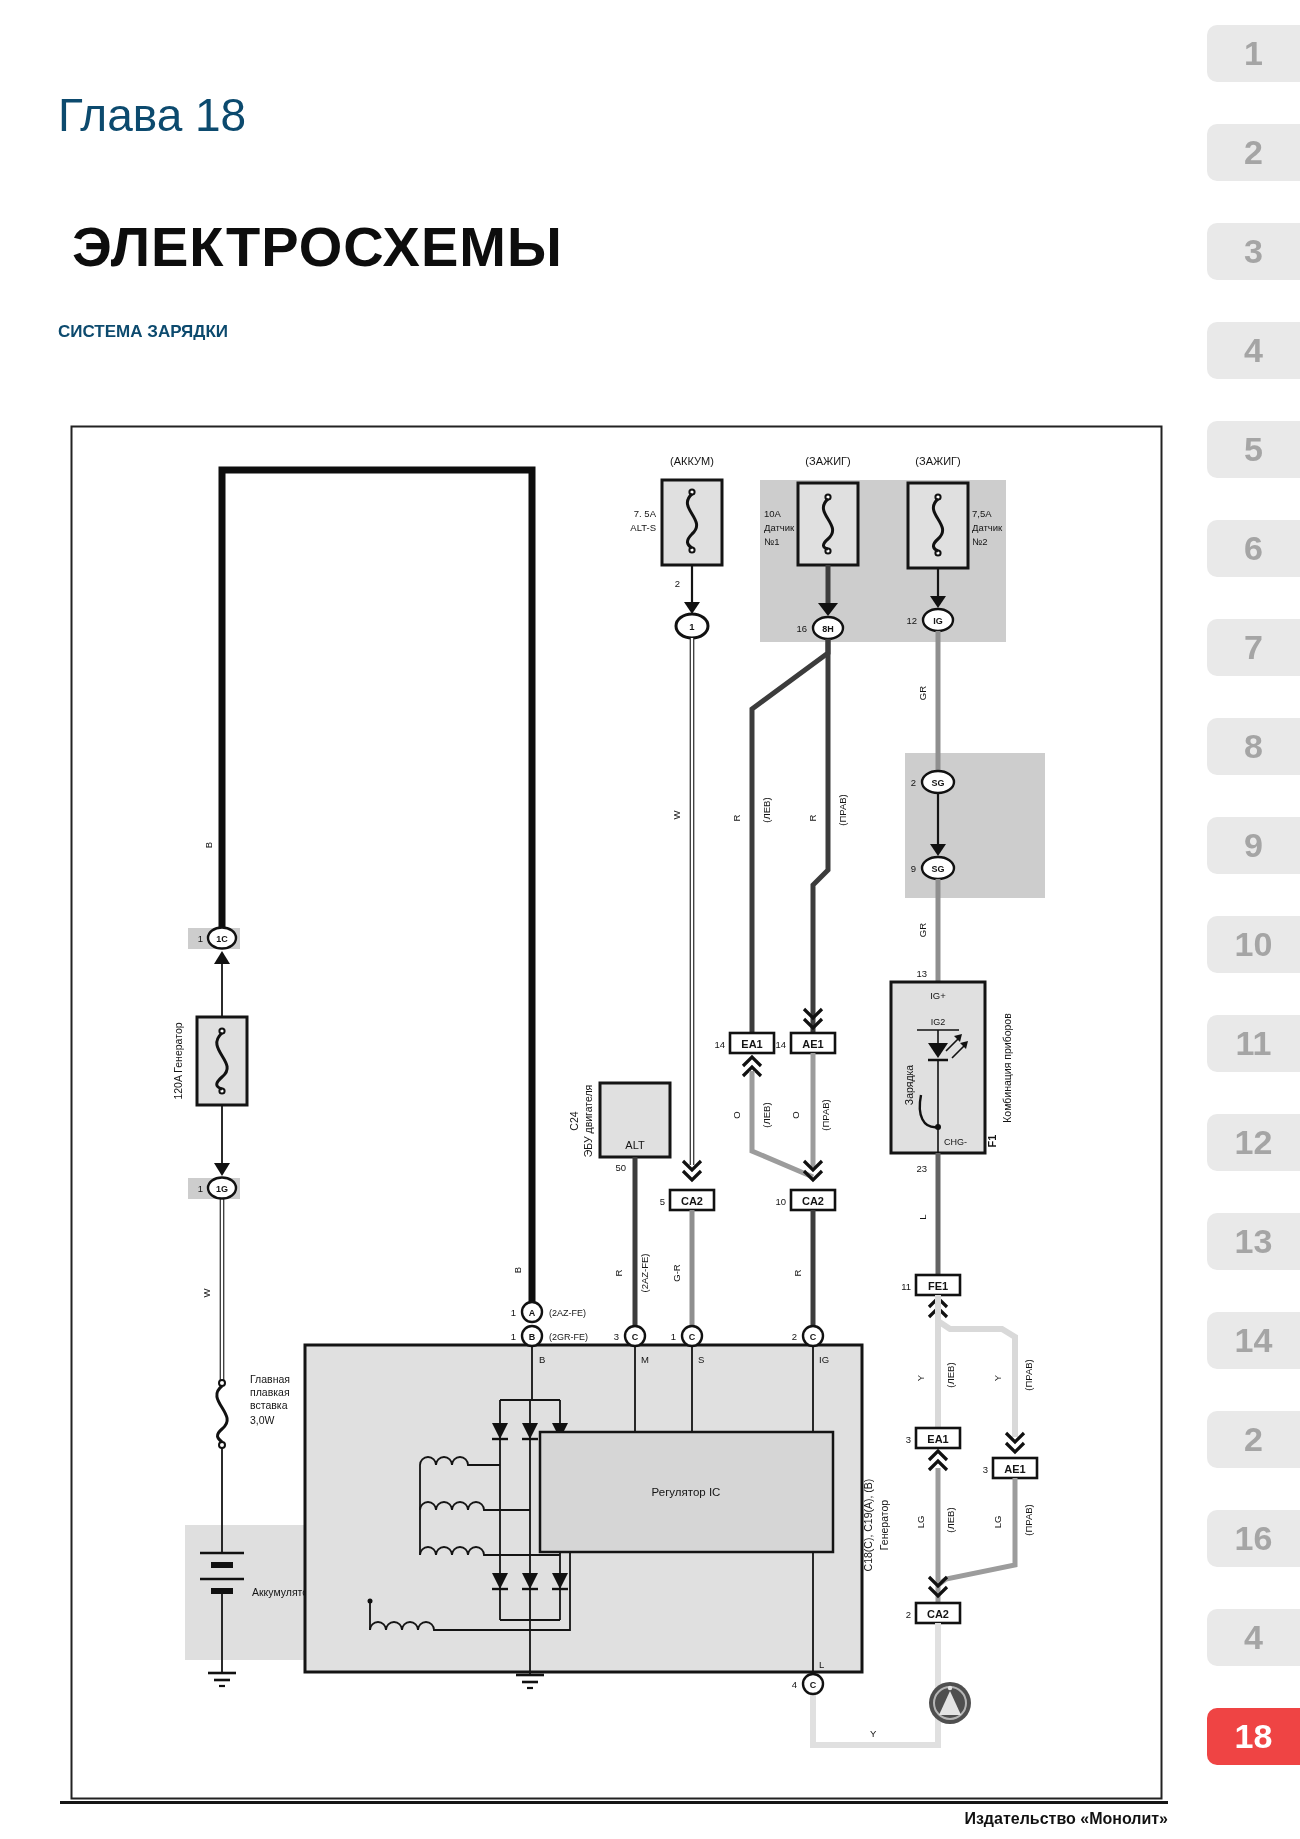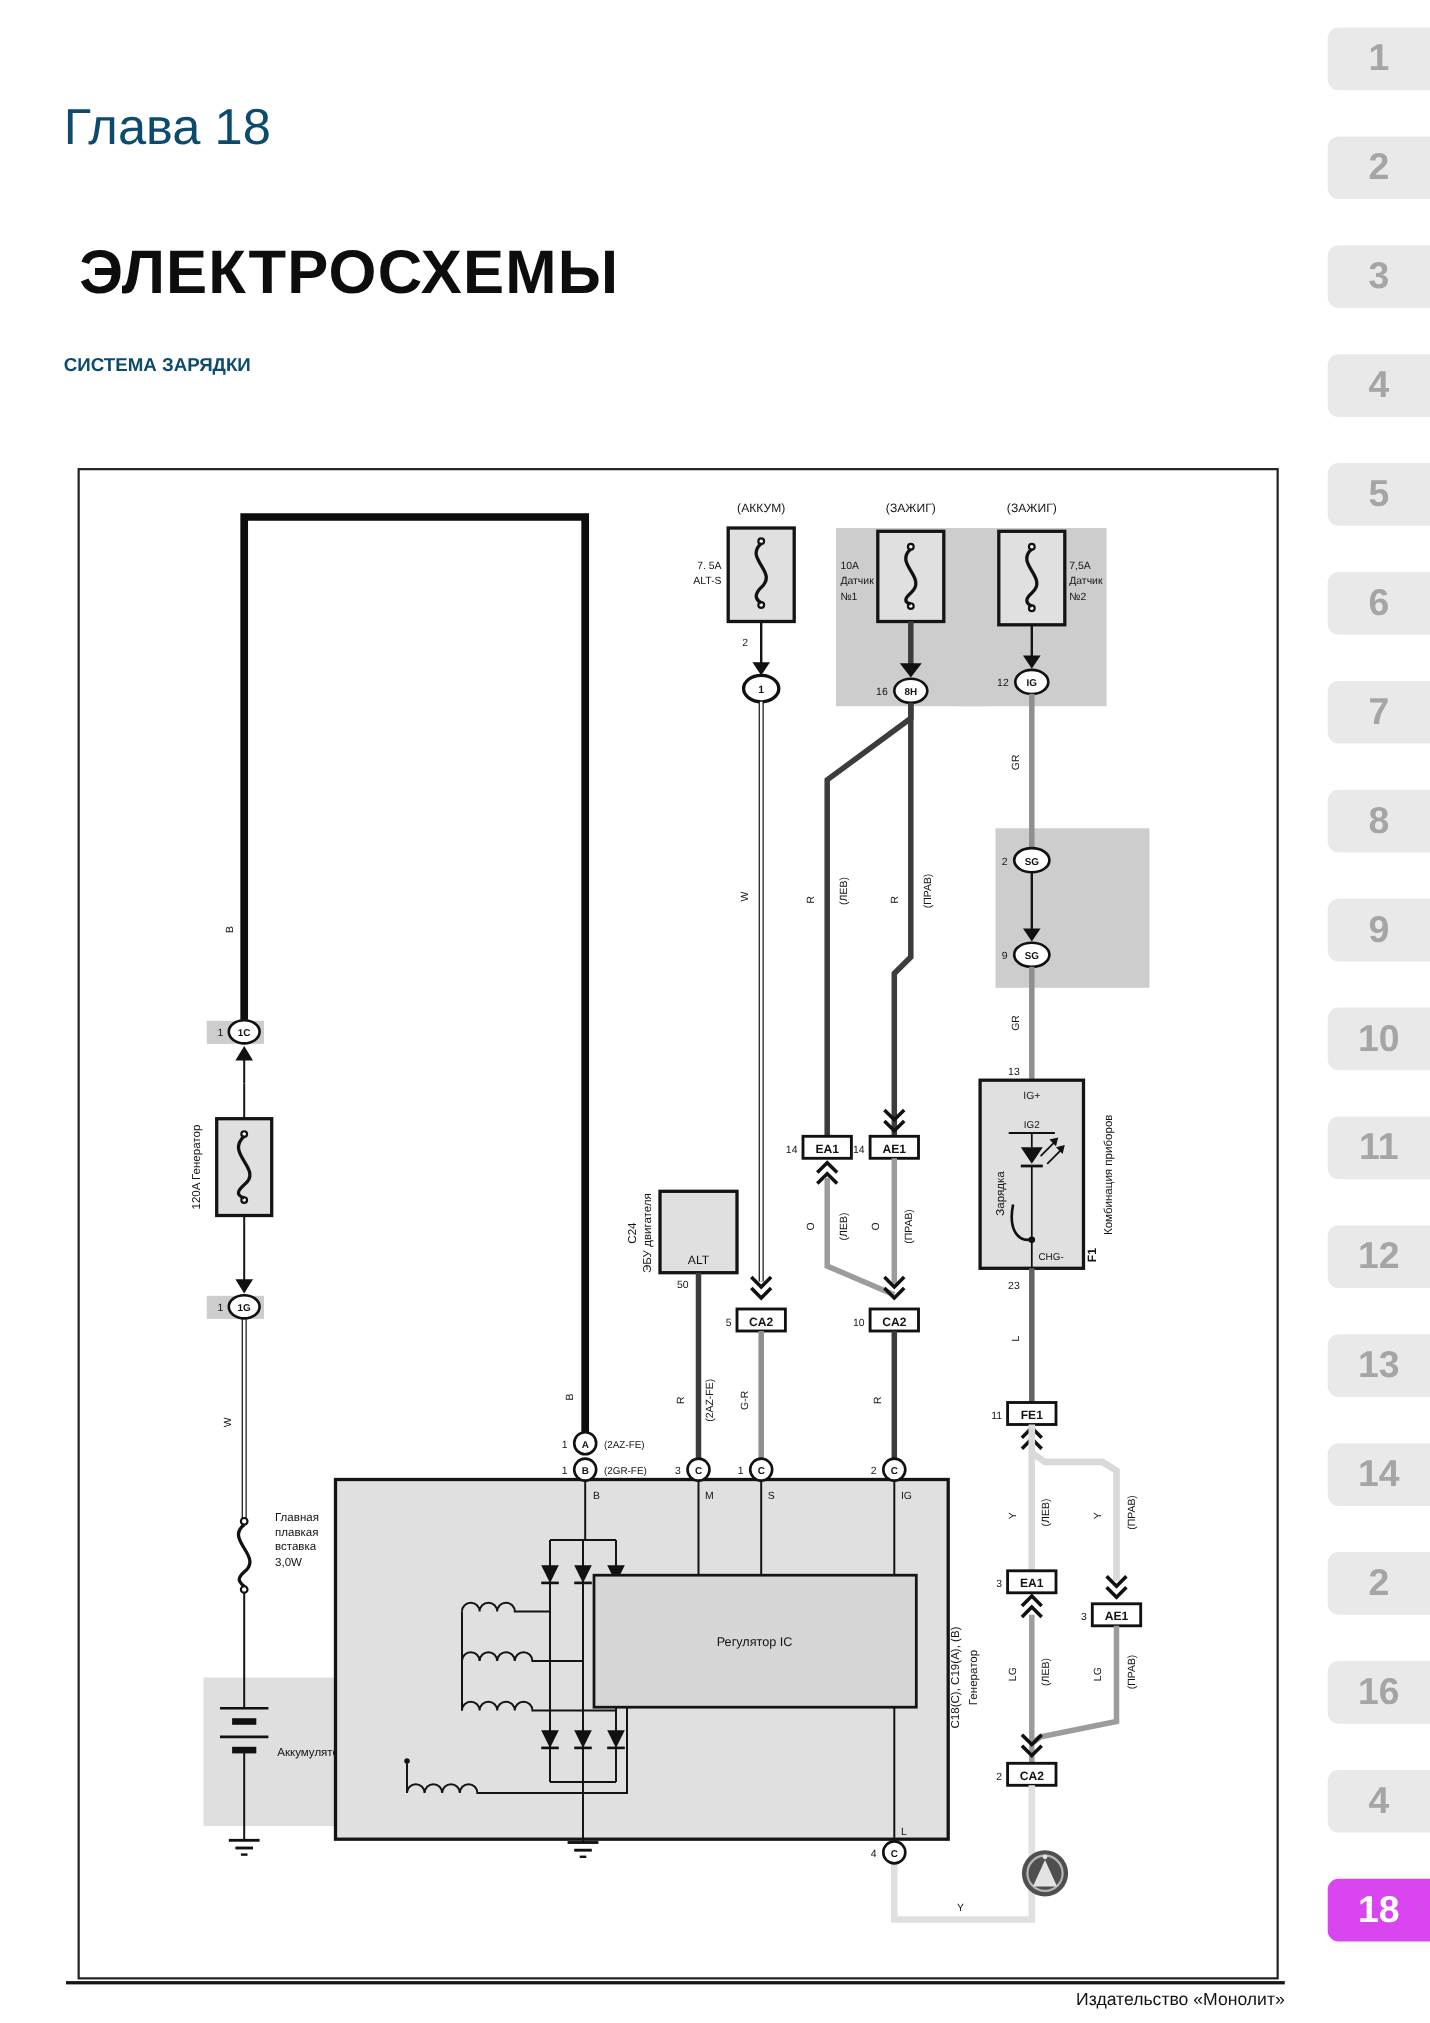--- a/index.html
+++ b/index.html
@@ -4,23 +4,23 @@
 <style>
   html,body{margin:0;padding:0;background:#fff}
   .page{position:relative;width:1300px;height:1839px;background:#fff;font-family:"Liberation Sans",sans-serif;overflow:hidden}
   .chapter{position:absolute;left:58px;top:88px;font-size:46px;color:#0c4a6e}
   .title{position:absolute;left:56px;top:198px;font-size:56px;font-weight:900;letter-spacing:1px;color:#0d0d0d;margin:16px}
   .section{position:absolute;left:58px;top:322px;font-size:17px;font-weight:bold;color:#0c4a6e}
   svg.diagram{position:absolute;left:70px;top:425px;background:#fff}
   .sidebar{position:absolute;top:25px;right:0;width:93px;display:flex;flex-direction:column;gap:42px}
   .tab{height:57px;background:#e9e9e9;border-radius:10px 0 0 10px;display:flex;align-items:center;justify-content:center;
        font-size:34px;font-weight:bold;color:#a5a5a5}
-  .tab.active{background:#d946ef;color:#fff}
+  .tab.active{background:#ef4444;color:#fff}
   .footer-line{position:absolute;left:60px;top:1801px;width:1108px;height:3px;background:#151515}
-  .footer{position:absolute;top:1810px;right:132px;font-size:16px;font-weight:normal;color:#111}
+  .footer{position:absolute;top:1810px;right:132px;font-size:16px;font-weight:bold;color:#111}
   
   .dg text{font-family:"Liberation Sans",sans-serif;fill:#141414}
   .s9{font-size:9px}.s95{font-size:9.5px}.s10{font-size:10.5px}.s11{font-size:11px}.s12{font-size:11.5px}
   .bold{font-weight:700}.mid{text-anchor:middle}.end{text-anchor:end}
   .wire-bus{stroke:#0d0d0d;stroke-width:7;fill:none}
   .wire-dark{stroke:#3c3c3c;stroke-width:5;fill:none}
   .wire-mid{stroke:#8f8f8f;stroke-width:5;fill:none}
   .wire-mid2{stroke:#9c9c9c;stroke-width:5;fill:none}
   .wire-l{stroke:#636363;stroke-width:5;fill:none}
   .wire-light{stroke:#d9d9d9;stroke-width:6;fill:none}

